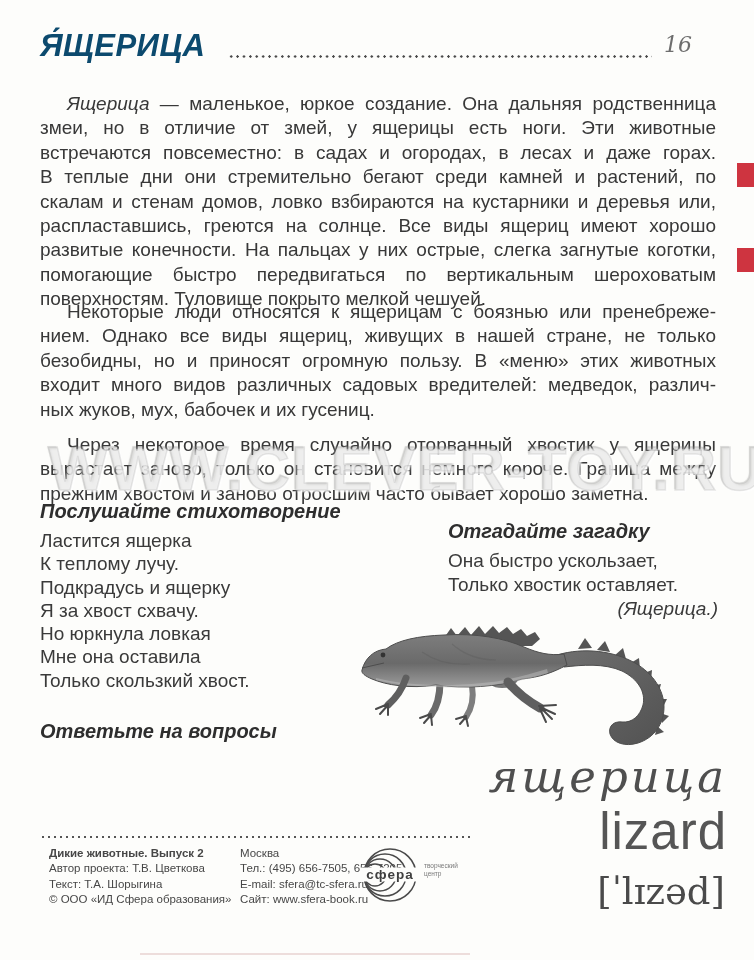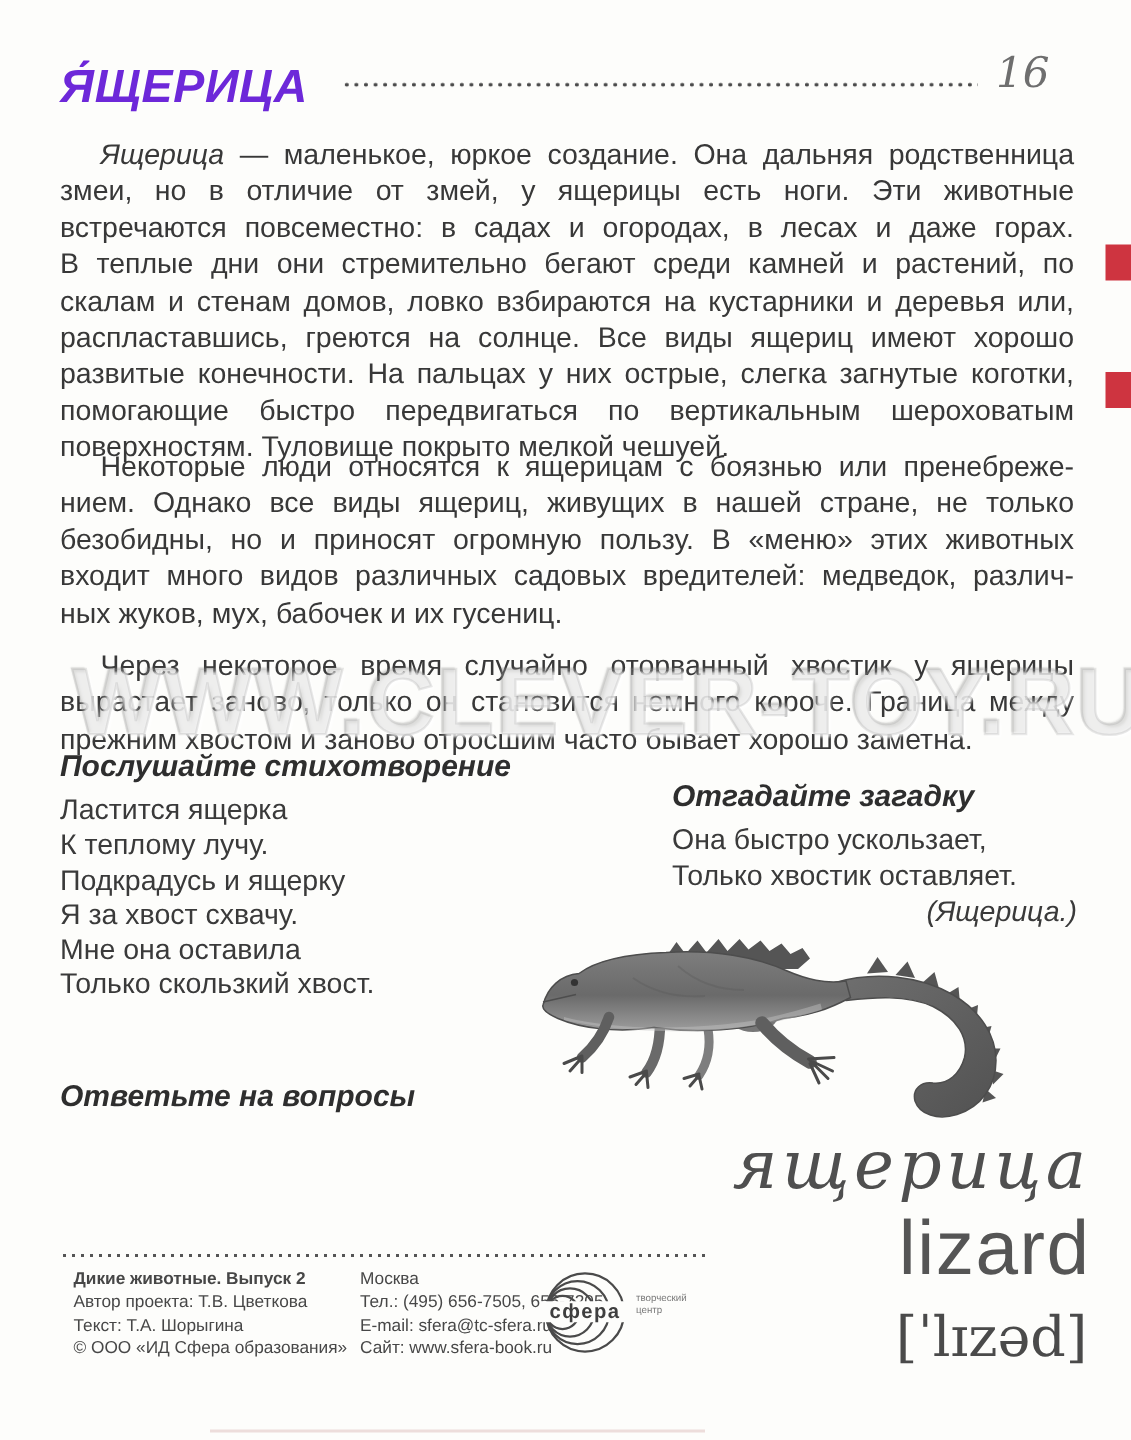--- a/index.html
+++ b/index.html
@@ -7,31 +7,31 @@
     position:relative; width:754px; height:960px;
     background:#fdfdfb; overflow:hidden;
     font-family:"Liberation Sans", sans-serif;
     color:#3a3a3a;
   }
 
   
   .title {
     position:absolute; left:40px; top:28px;
     font-size:31px; font-weight:bold; font-style:italic;
-    letter-spacing:.5px; color:#6d28d9; white-space:nowrap;margin-top:12px;
+    letter-spacing:.5px; color:#0c4a6e; white-space:nowrap;
   }
   .header-dots {
     position:absolute; left:228px; top:53px; width:424px; height:7px;
     background-image:radial-gradient(circle, #4a4a4a 1.1px, transparent 1.4px);
     background-size:6.4px 7px; background-position:left center;
   }
   .page-number {
     position:absolute; left:664px; top:32px;
     font-family:"DejaVu Serif", serif; font-style:italic;
-    font-size:28px; color:#6e6e6e;
+    font-size:22px; color:#6e6e6e;
   }
 
   
   .jpara, .jline-wrap {
     position:absolute; left:40px; width:676px;
     font-size:19px; line-height:24.4px; color:#383838;
   }
   .tline { text-align:justify; text-align-last:justify; }
   .jpara > .tline:last-child { text-align-last:left; }
   .jpara.indent-first > .tline:first-child { text-indent:27px; }
@@ -152,20 +152,21 @@
 
   <div class="watermark">WWW.CLEVER-TOY.RU</div>
 
   <div class="poem-block">
     <div class="h-section">Послушайте стихотворение</div>
     <div>
         <div class="pline">Ластится ящерка</div>
         <div class="pline">К теплому лучу.</div>
         <div class="pline">Подкрадусь и ящерку</div>
         <div class="pline">Я за хвост схвачу.</div>
+        <div class="pline">Но юркнула ловкая</div>
         <div class="pline">Мне она оставила</div>
         <div class="pline">Только скользкий хвост.</div>
       </div>
   </div>
 
   <div class="riddle-block">
     <div class="h-section">Отгадайте загадку</div>
     <div>
         <div class="pline">Она быстро ускользает,</div>
         <div class="pline">Только хвостик оставляет.</div>

